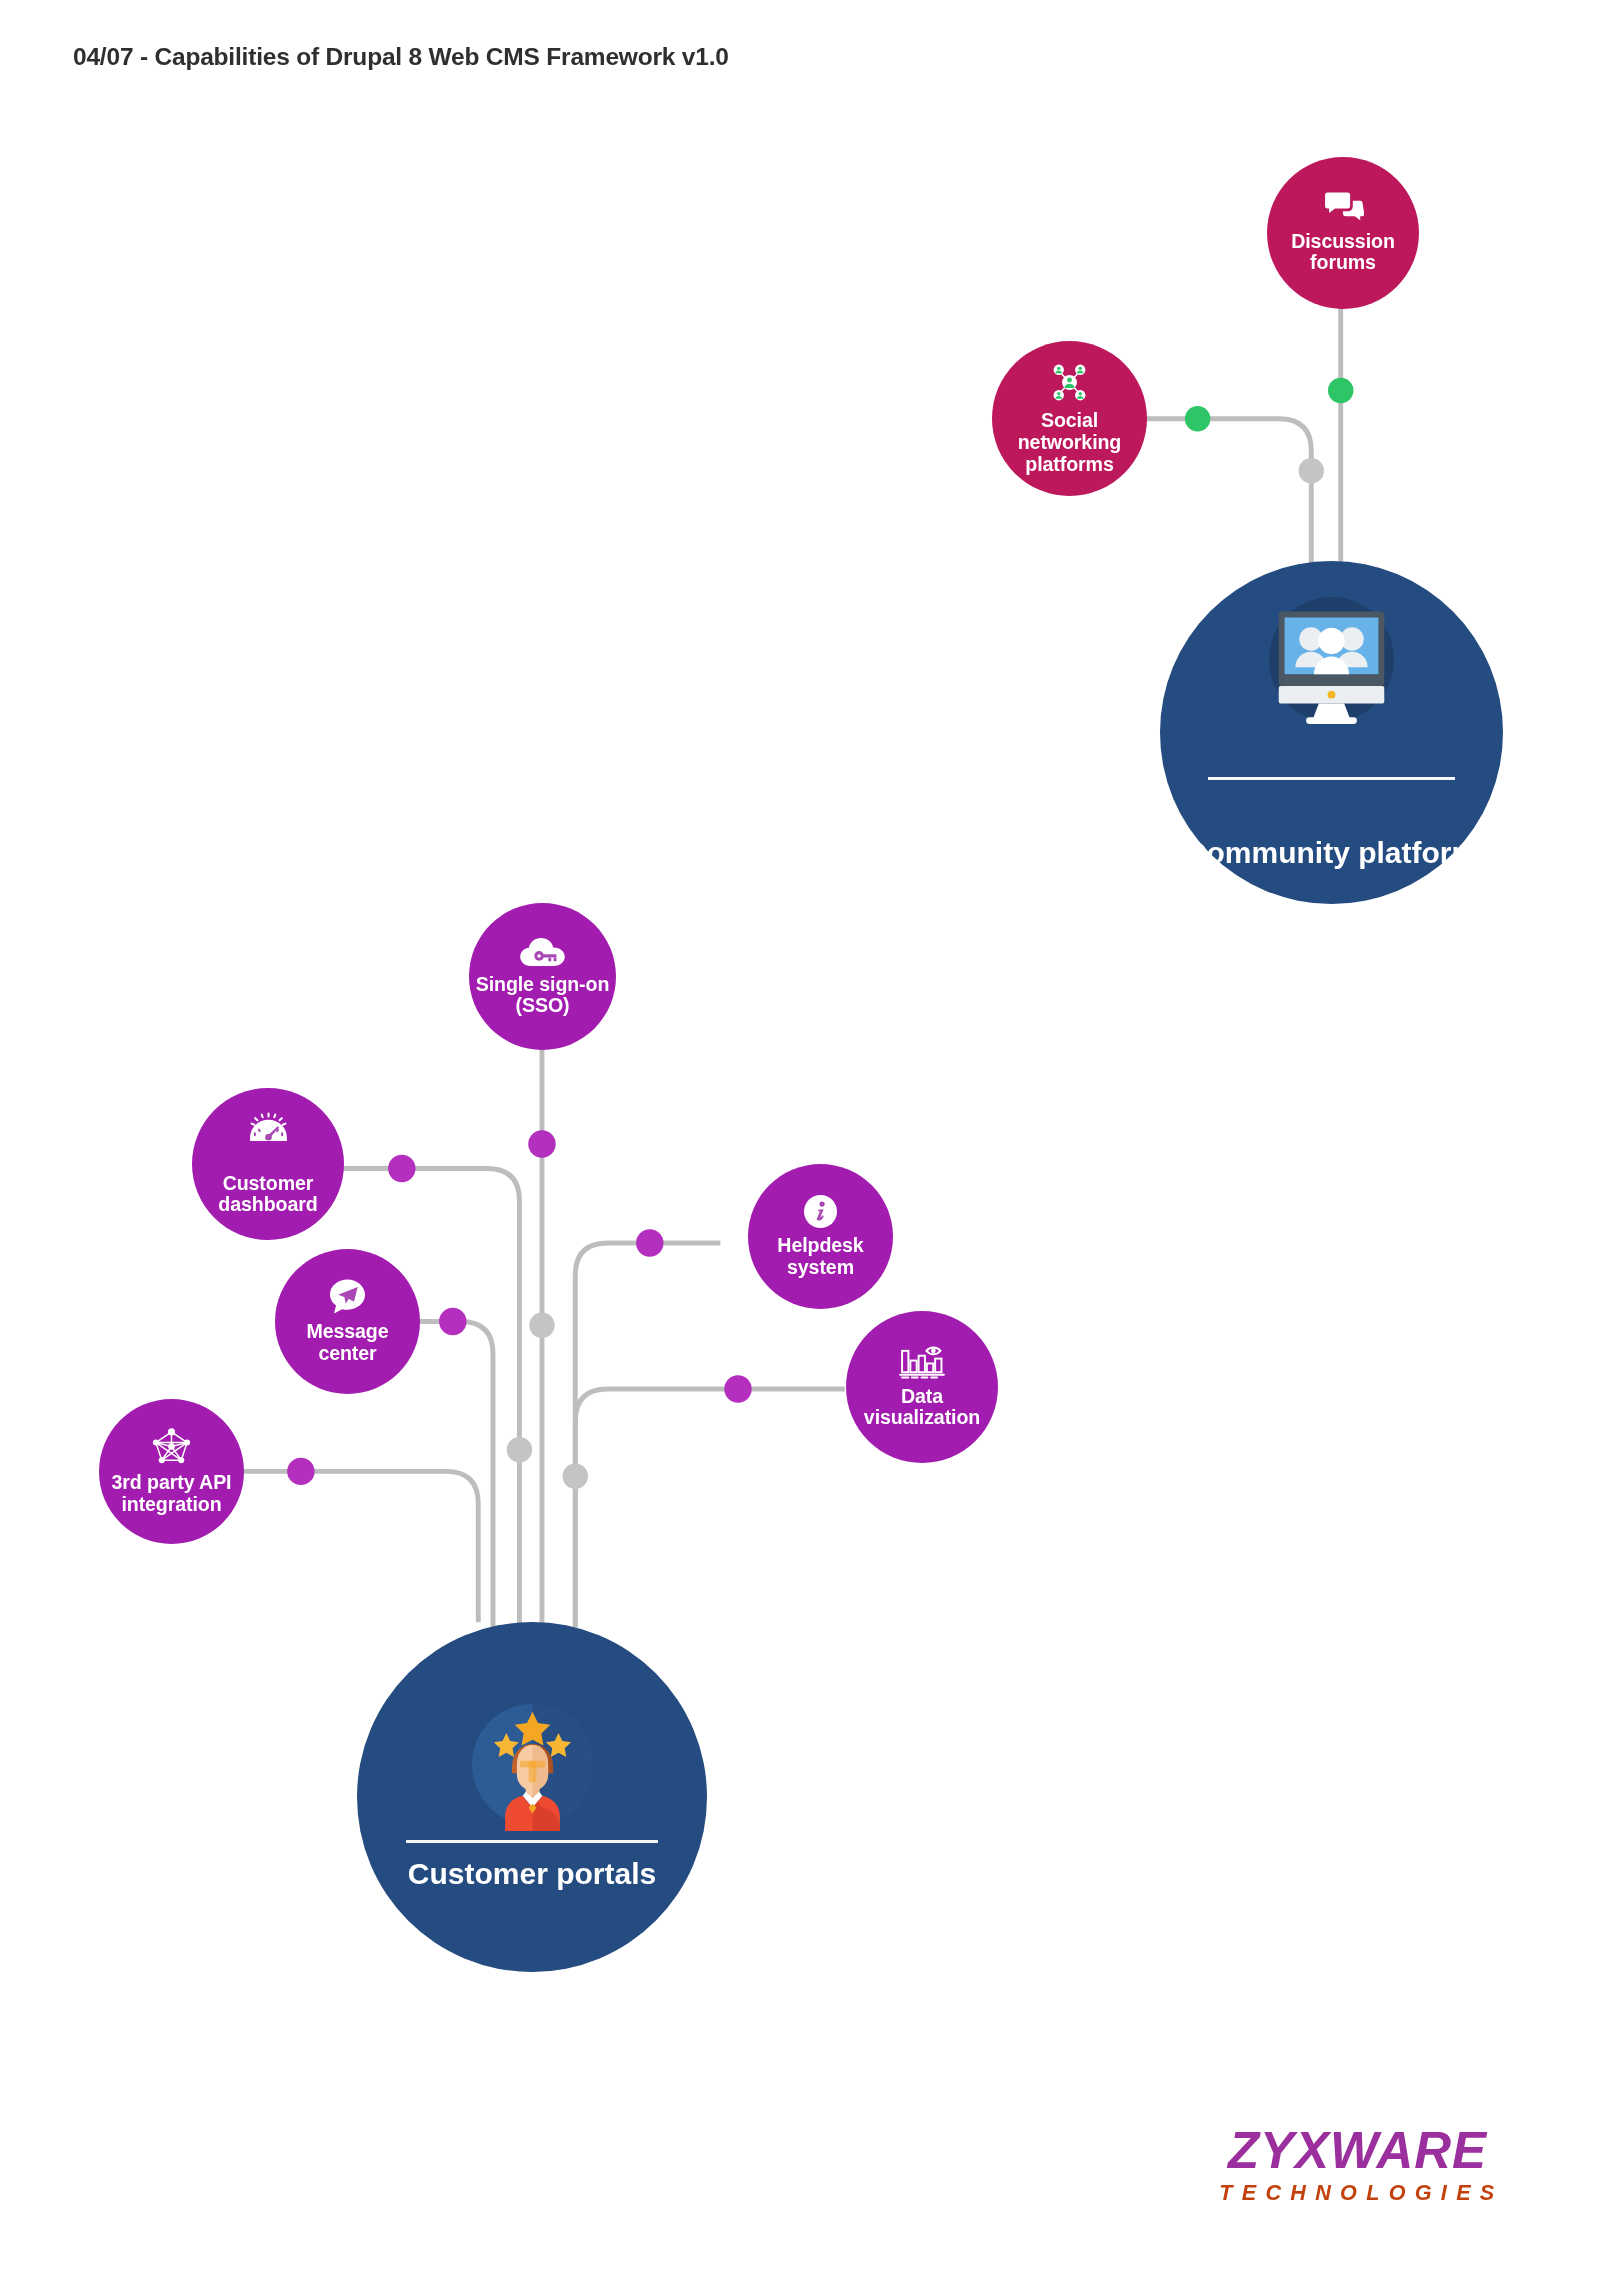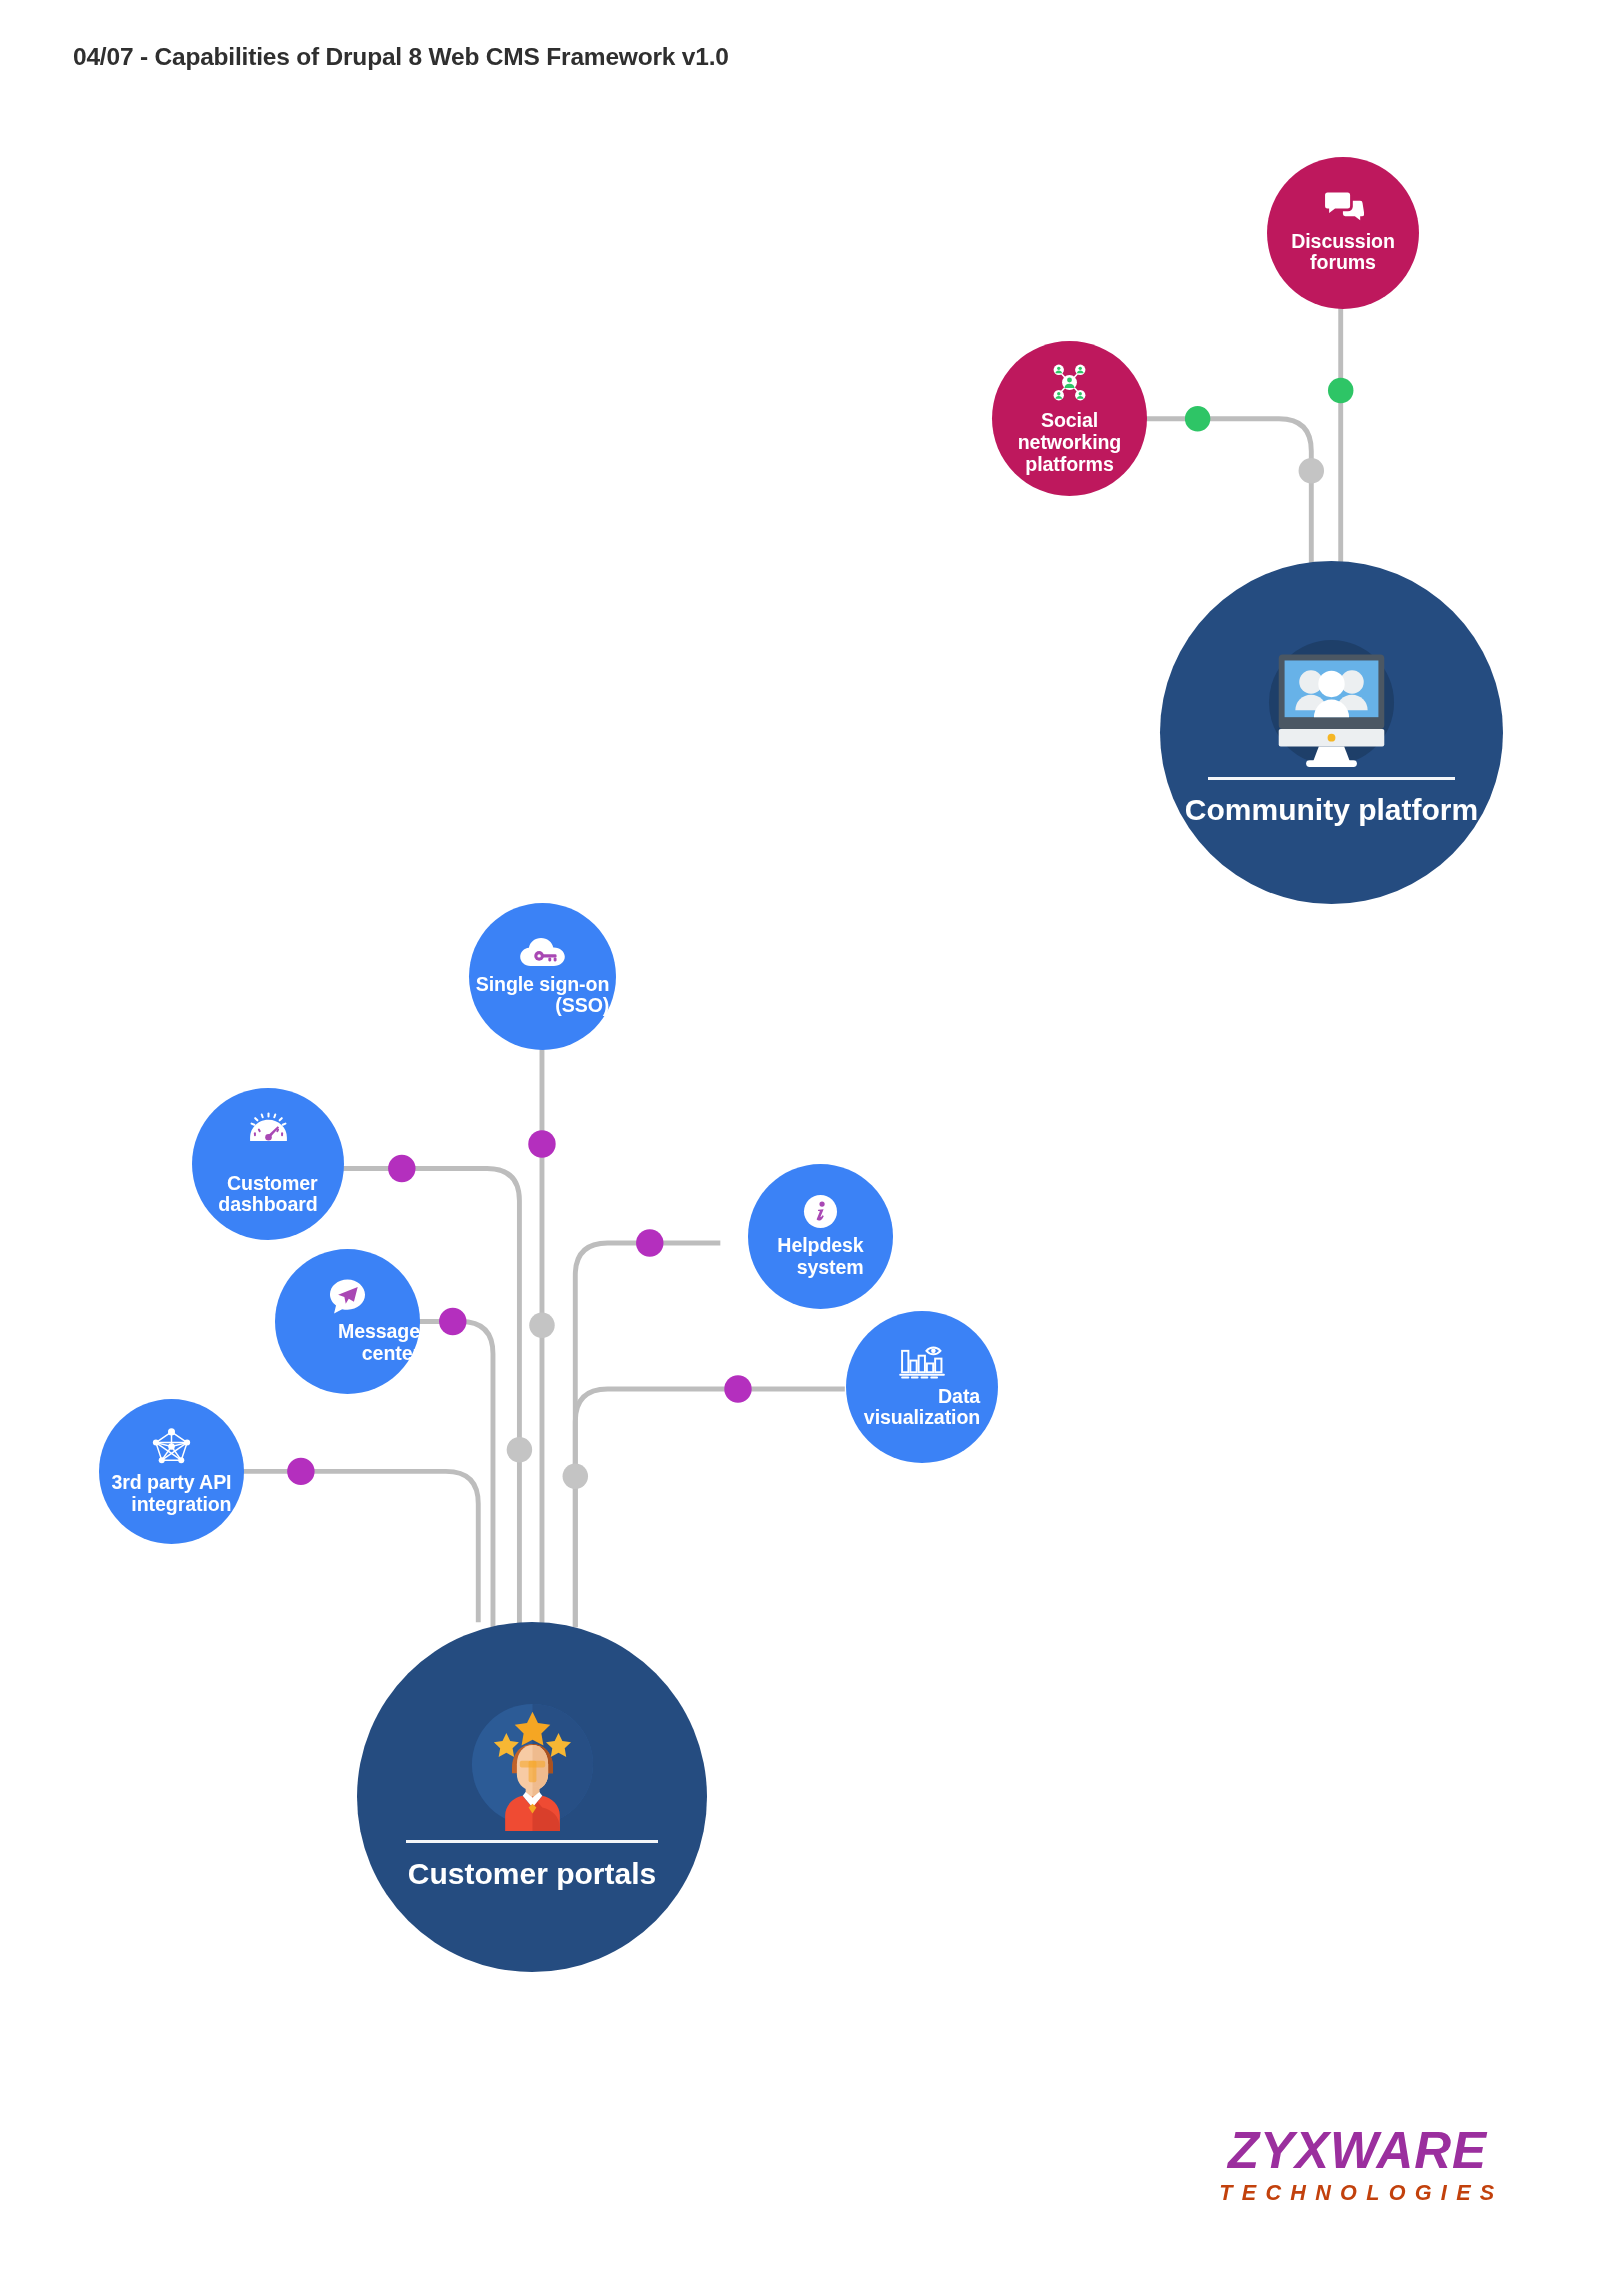--- a/index.html
+++ b/index.html
@@ -77,21 +77,21 @@
     background: #ffffff;
     margin: 9.8px 0 13.7px 0;
     opacity: .95;
   }
   .hub .node-label {
     font-size: 30px;
     letter-spacing: 0px;
   }
 
   .green { background: #be185d; }
-  .purple { background: #3b82f6; text-align: right; }
+  .purple { background: #a21caf; }
 
   
   #logo {
     position: absolute;
     left: 1181px;
     top: 2125px;
     width: 353px;
     text-align: center;
     font-style: italic;
   }
@@ -201,21 +201,21 @@
           <path d="M7.5 38.6a3.6 3.6 0 0 1 7 0z"></path>
           <circle cx="33" cy="33.5" r="1.7"></circle>
           <path d="M29.5 38.6a3.6 3.6 0 0 1 7 0z"></path>
         </g>
       </svg>
     </div>
     <div class="node-label">Social networking
 platforms</div>
   </div>
 
-  <div class="node hub" style="left:1160px; top:561px; width:343px; height:343px;">
+  <div class="node hub" style="left:1160px; top:561px; width:343px; height:343px;gap:43px;">
     <div class="hub-icon">
       <svg width="139" height="129" viewBox="0 0 142 132" xmlns="http://www.w3.org/2000/svg">
         <circle cx="71" cy="66" r="64" fill="#1e3f69"></circle>
         <rect x="17" y="17" width="108" height="76" rx="4" fill="#4b5763"></rect>
         <rect x="23" y="23" width="96" height="58" fill="#67b2e8"></rect>
         <g fill="#eceff1">
           <circle cx="50" cy="45" r="12"></circle>
           <path d="M34 74a16 16 0 0 1 32 0z"></path>
           <circle cx="92" cy="45" r="12"></circle>
           <path d="M76 74a16 16 0 0 1 32 0z"></path>

